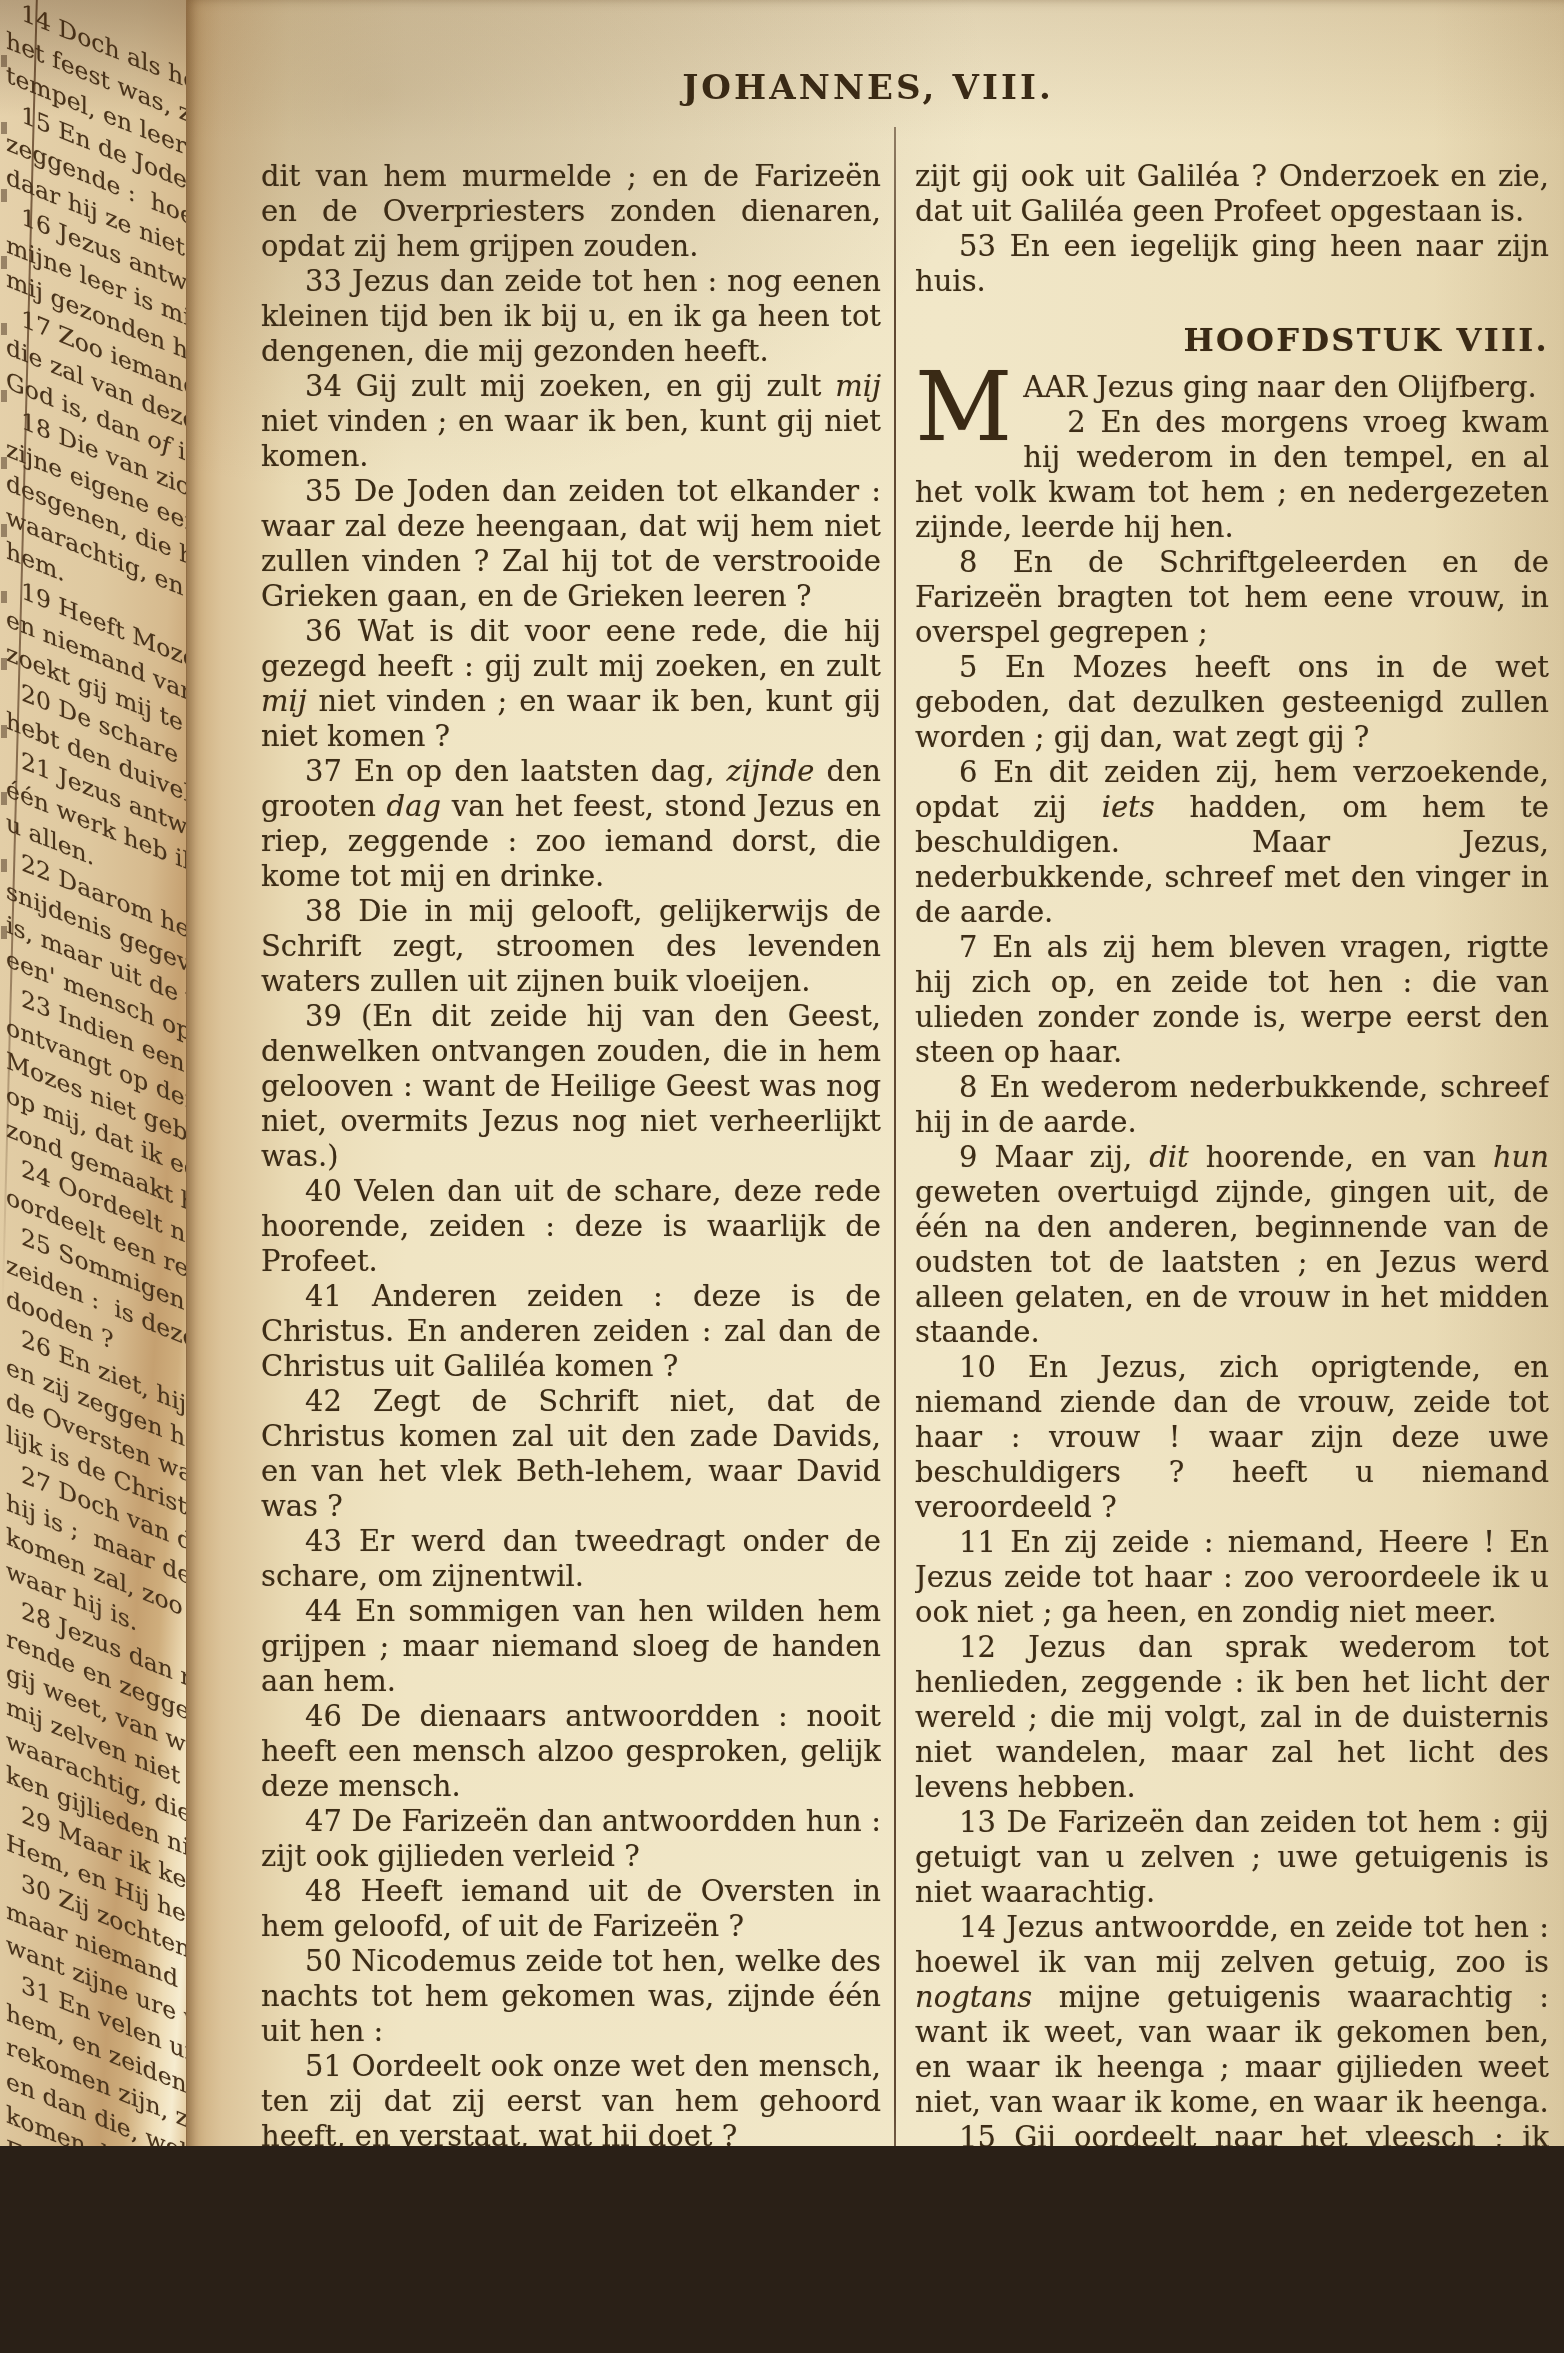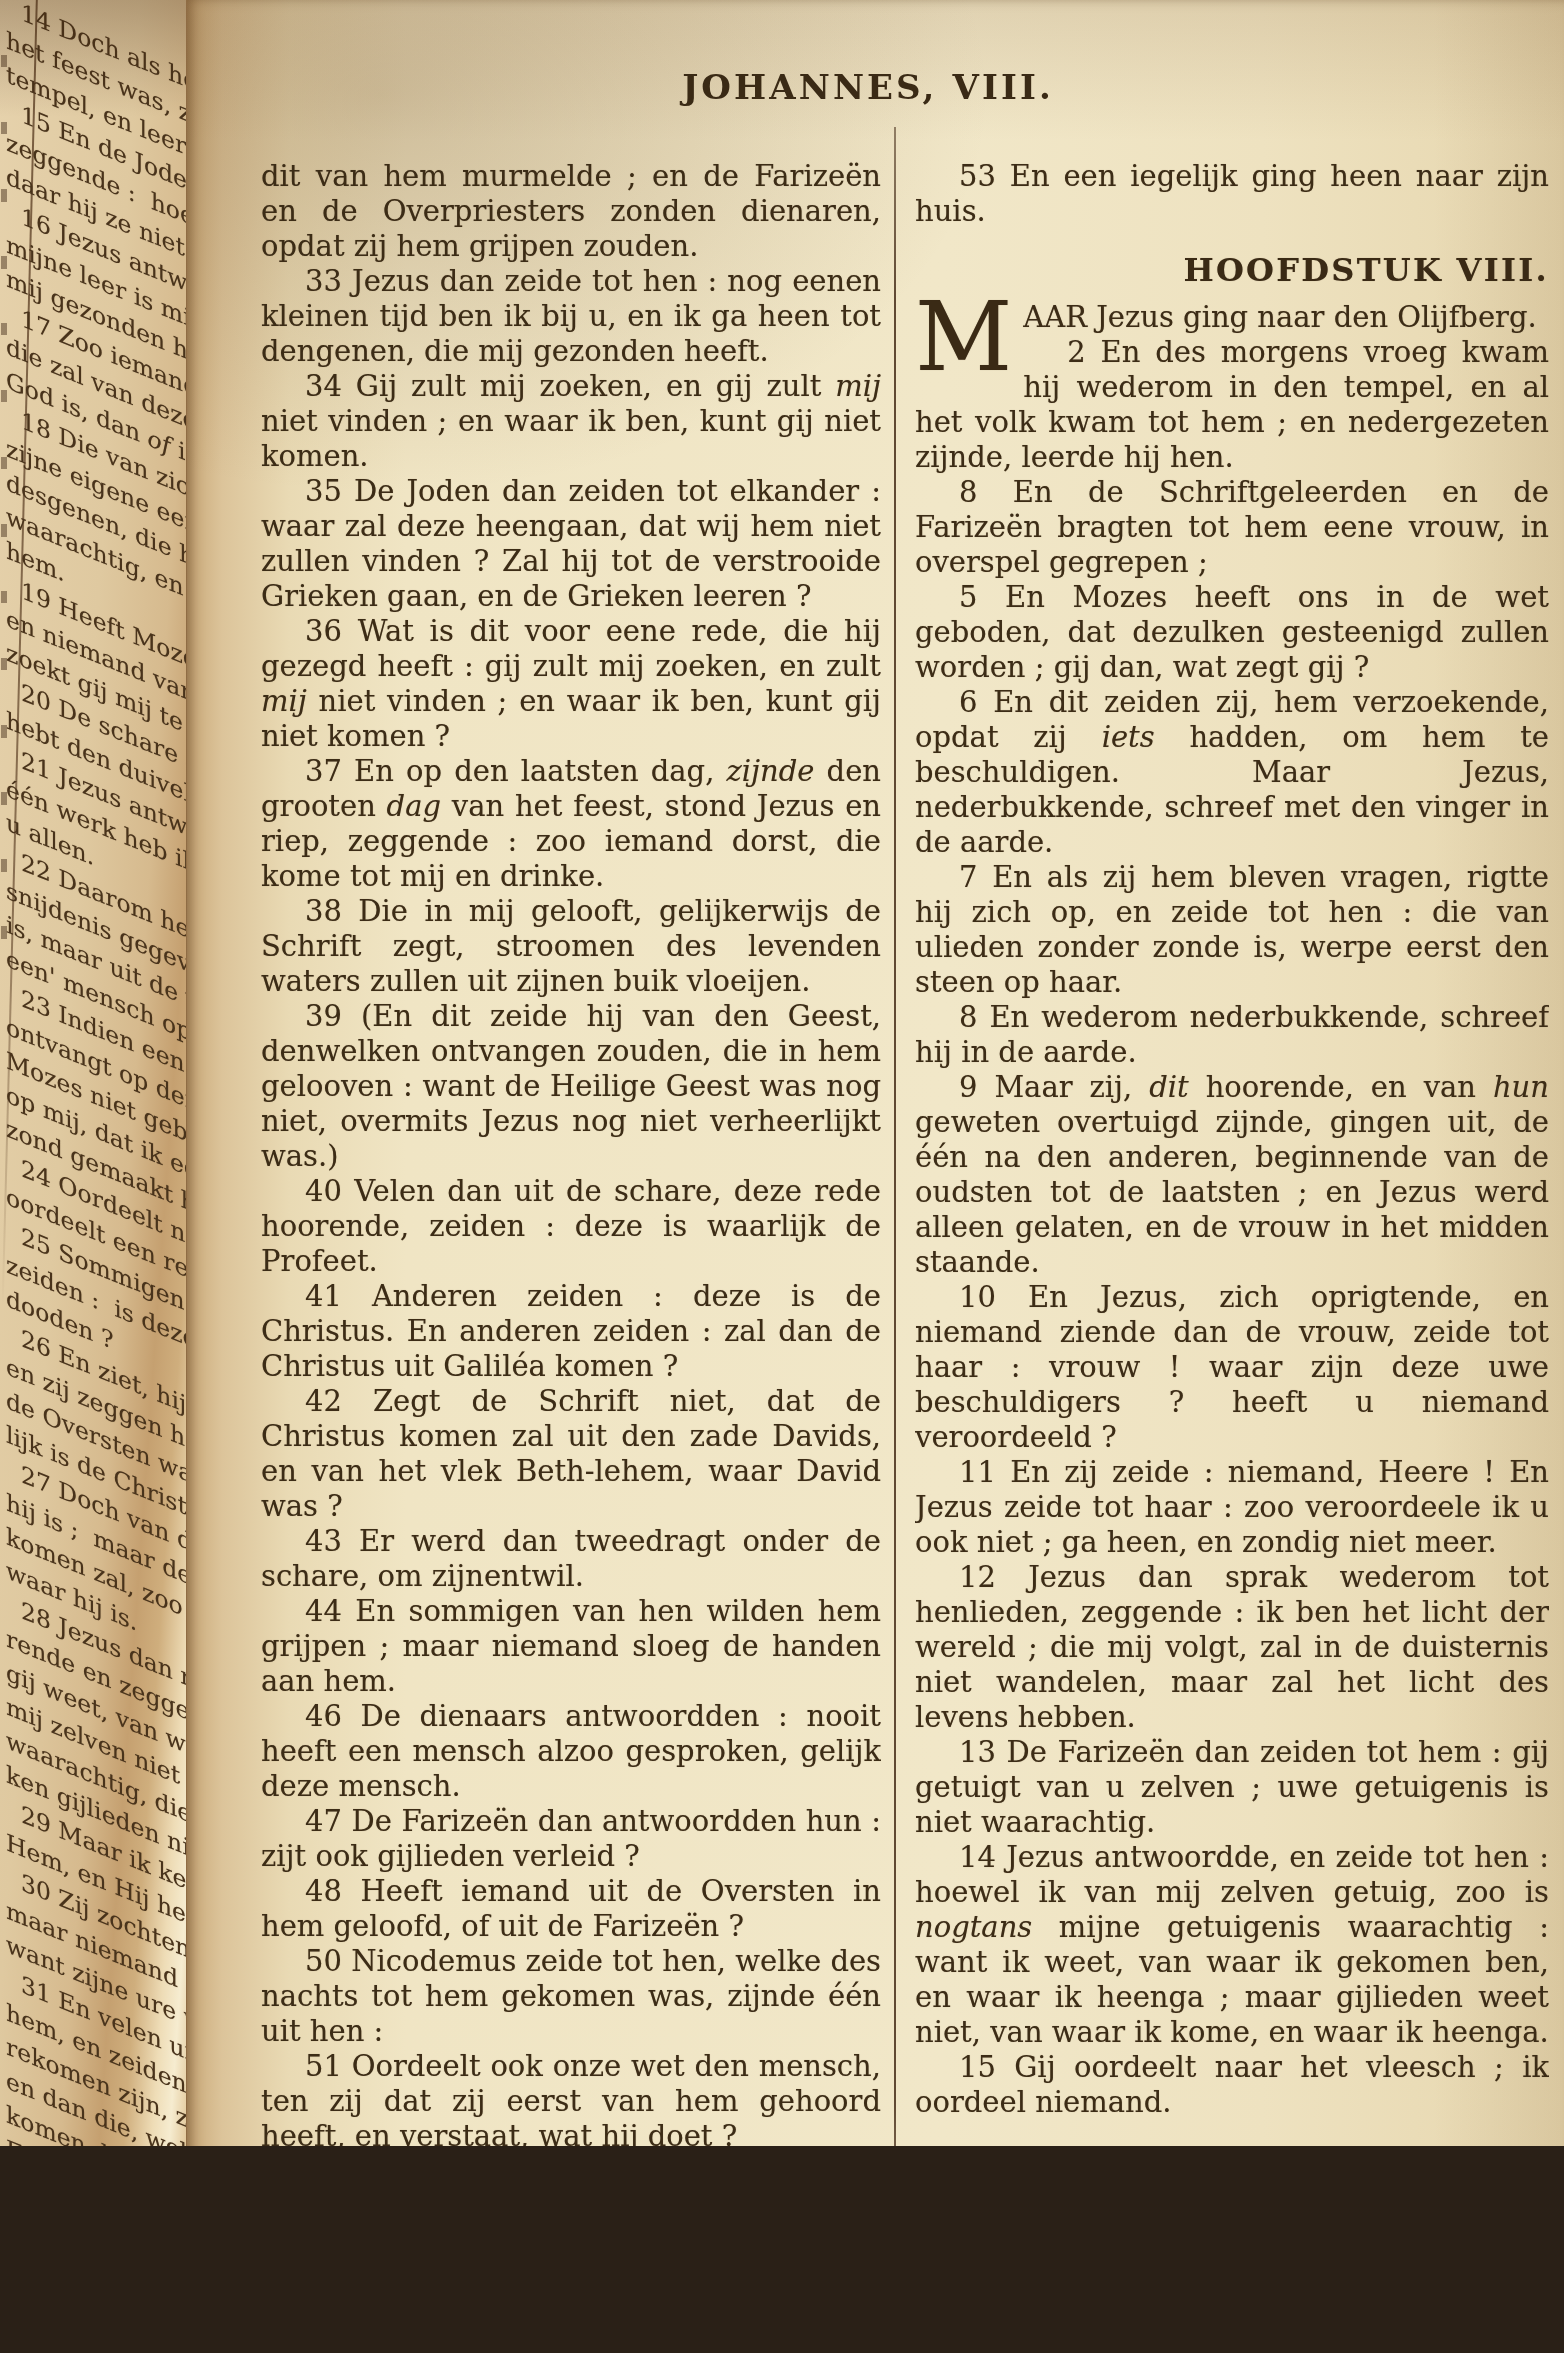--- a/index.html
+++ b/index.html
@@ -194,20 +194,21 @@
         <p class="verse">44 En sommigen van hen wilden hem grijpen ; maar niemand sloeg de handen aan hem.</p>
         <p class="verse">46 De dienaars antwoordden :  nooit heeft een mensch alzoo gesproken, gelijk deze mensch.</p>
         <p class="verse">47 De Farizeën dan antwoordden hun : zijt ook gijlieden verleid ?</p>
         <p class="verse">48 Heeft iemand uit de Oversten in hem geloofd, of uit de Farizeën ?</p>
         <p class="verse">50 Nicodemus zeide tot hen, welke des nachts tot hem gekomen was, zijnde één uit hen :</p>
         <p class="verse">51 Oordeelt ook onze wet den mensch, ten zij dat zij eerst van hem gehoord heeft, en verstaat, wat hij doet ?</p>
       </div>
 
     <div class="col right">
       <div>
+          <p class="verse noindent">zijt gij ook uit Galiléa ?  Onderzoek en zie, dat uit Galiléa geen Profeet opgestaan is.</p>
           <p class="verse">53 En een iegelijk ging heen naar zijn huis.</p>
         </div>
 
       <h2 class="chapter">HOOFDSTUK VIII.</h2>
 
       <div class="dropcap-block">
         <span class="dropcap">M</span>
         <p class="verse noindent">AAR Jezus ging naar den Olijfberg.</p>
         <div>
             <p class="verse">2 En des morgens vroeg kwam hij wederom in den tempel, en al het volk kwam tot hem ; en nedergezeten zijnde, leerde hij hen.</p>

